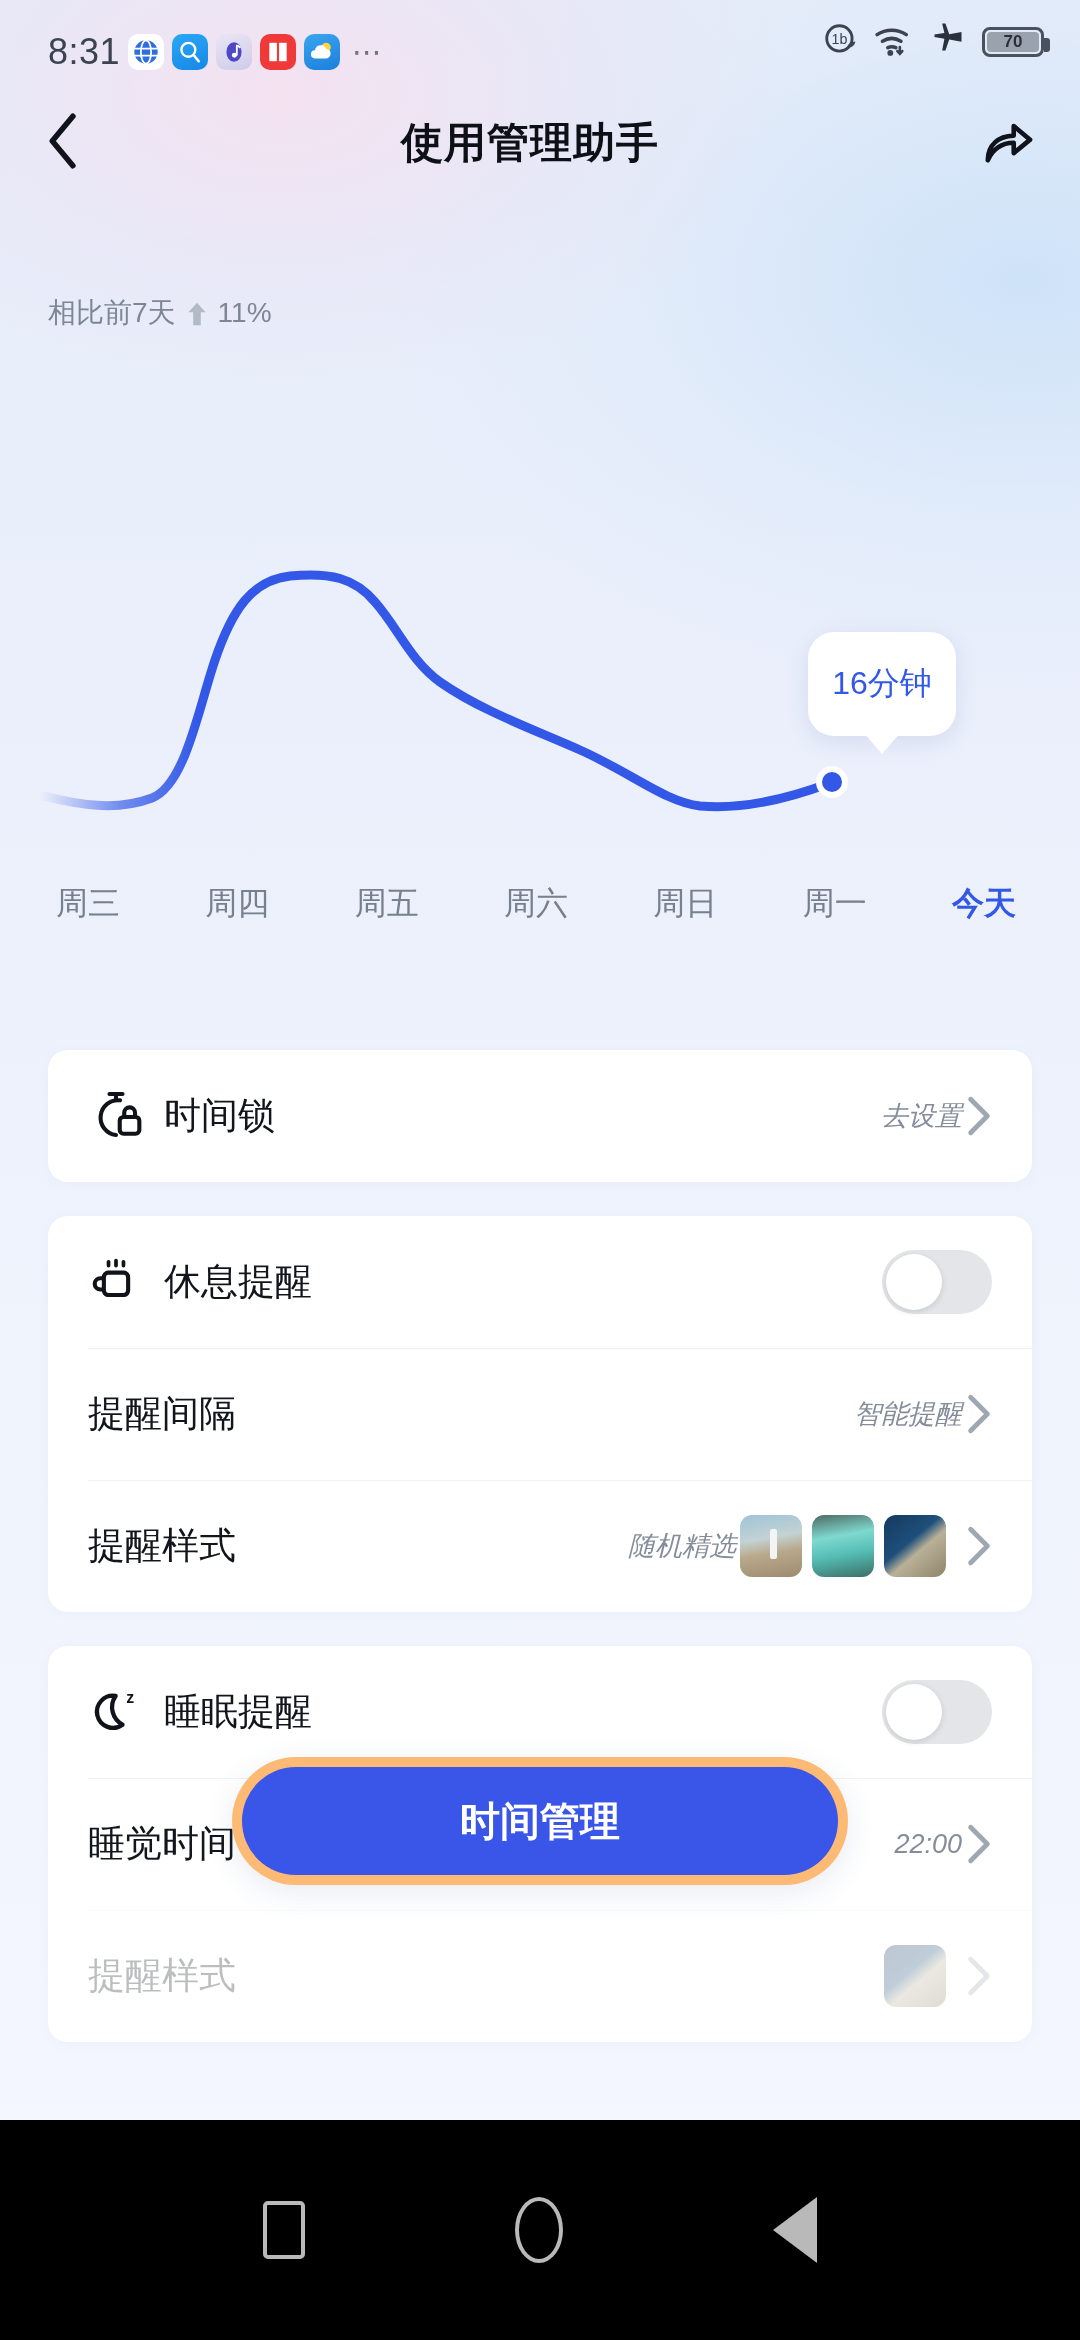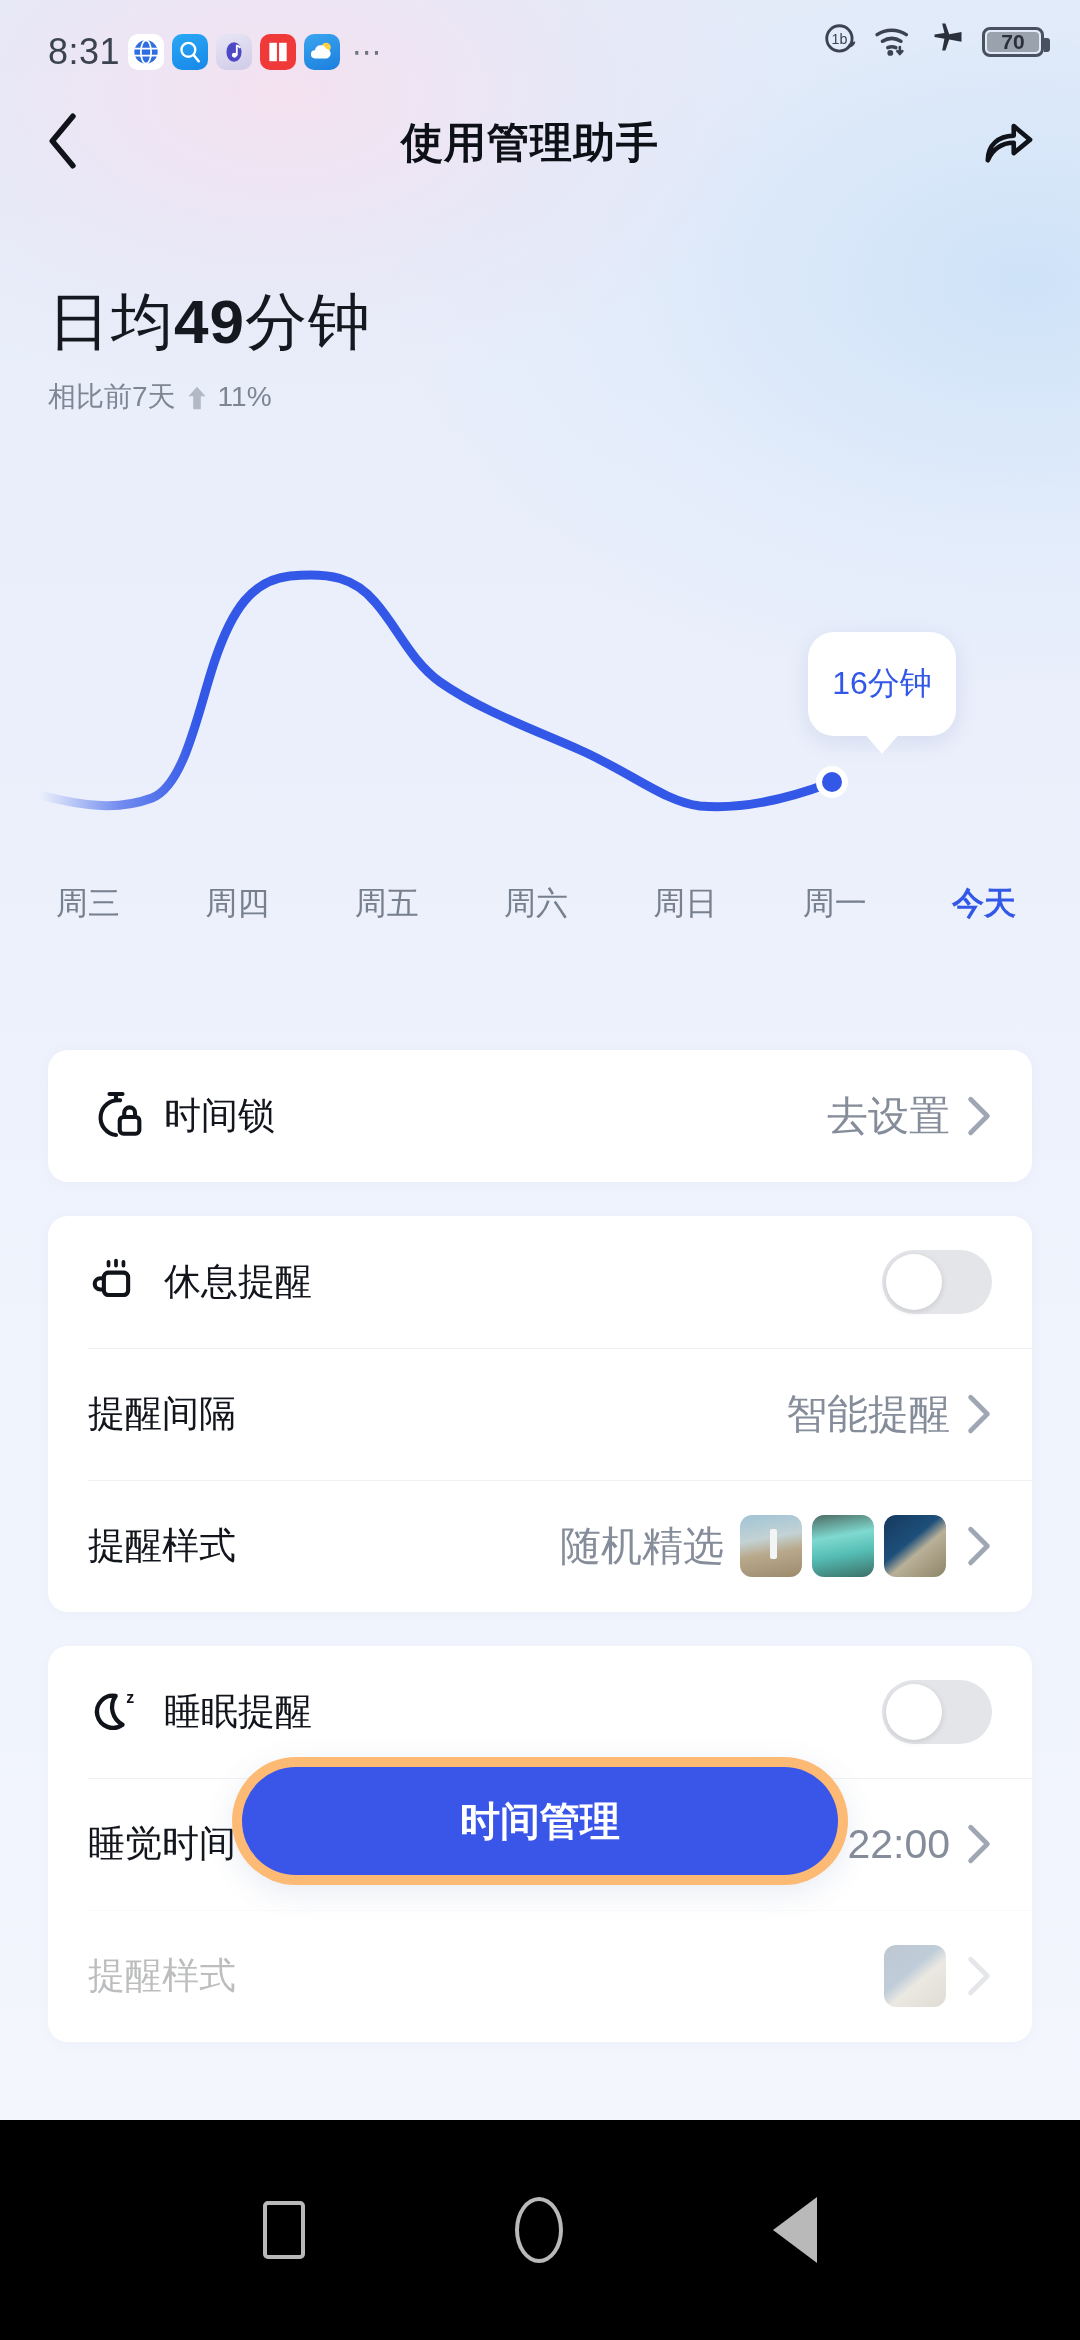--- a/index.html
+++ b/index.html
@@ -37,21 +37,21 @@
     display:flex; align-items:center; justify-content:center; position:relative;
   }
   .battery::after {
     content:""; position:absolute; right:-9px; top:8px; width:6px; height:14px;
     background:#4a515e; border-radius:0 3px 3px 0;
   }
   .battery .fill {
     position:absolute; left:2px; top:2px; bottom:2px; width:calc(100% - 4px);
     background:#9aa2ae; border-radius:4px;
   }
-  .battery .num { position:relative; font-size:21px; color:#2b313c; font-weight:600; z-index:2; }
+  .battery .num { position:relative; font-size:17px; color:#2b313c; font-weight:600; z-index:2; }
 
   
   .appbar {
     position:absolute; top:88px; left:0; width:1080px; height:110px;
     display:flex; align-items:center; justify-content:space-between; padding:0 46px;
   }
   .app-title { font-size:42px; font-weight:700; color:#0d1016; letter-spacing:1px; }
 
   
   .summary { position:absolute; top:280px; left:48px; }
@@ -98,21 +98,21 @@
   }
   .row {
     display:flex; align-items:center; min-height:132px; padding:0 40px; position:relative;
   }
   .row + .row::before {
     content:""; position:absolute; top:0; left:40px; right:0; height:1px; background:#f0f1f4;
   }
   .row .ic { width:62px; margin-right:14px; display:flex; align-items:center; justify-content:flex-start; flex-shrink:0; }
   .row .label { font-size:37px; color:#12151c; }
   .row .spacer { flex:1; }
-  .row .value { font-size:41px; color:#868d9a; margin-right:16px; white-space:nowrap; }
+  .row .value { font-size:27px; color:#868d9a; margin-right:4px; white-space:nowrap;font-style:italic; }
   .chev { width:26px; height:42px; flex-shrink:0; }
 
   
   .toggle {
     width:110px; height:64px; border-radius:32px; background:#e4e5e9; position:relative; flex-shrink:0;
   }
   .toggle .knob {
     position:absolute; left:4px; top:4px; width:56px; height:56px; border-radius:50%;
     background:#ffffff; box-shadow:0 2px 6px rgba(0,0,0,0.12);
   }
@@ -227,21 +227,20 @@
   </span>
   <span class="app-title">使用管理助手</span>
   <span>
     <svg width="54" height="50" viewBox="0 0 28 26">
         <path d="M4 23c0-8 5.5-12.5 13.5-12.8V5.2L26 12.3l-8.5 7v-5.4C10.6 14 6.6 17.2 4 23z" fill="none" stroke="#10131a" stroke-width="2.4" stroke-linejoin="round" stroke-linecap="round"></path>
       </svg>
   </span>
 </div>
 
 <div class="summary">
-  <div class="sum-main"><span>日均</span><span class="num">49</span><span>分钟</span></div>
   <div class="sum-sub">
     <span>相比前7天</span>
     <span class="arrow-up">
       <svg width="22" height="24" viewBox="0 0 12 14">
           <path d="M6 0.5L11 6H8.2v7.5H3.8V6H1z" fill="#b2bac6"></path>
         </svg>
     </span>
     <span>11%</span>
   </div>
 </div>

